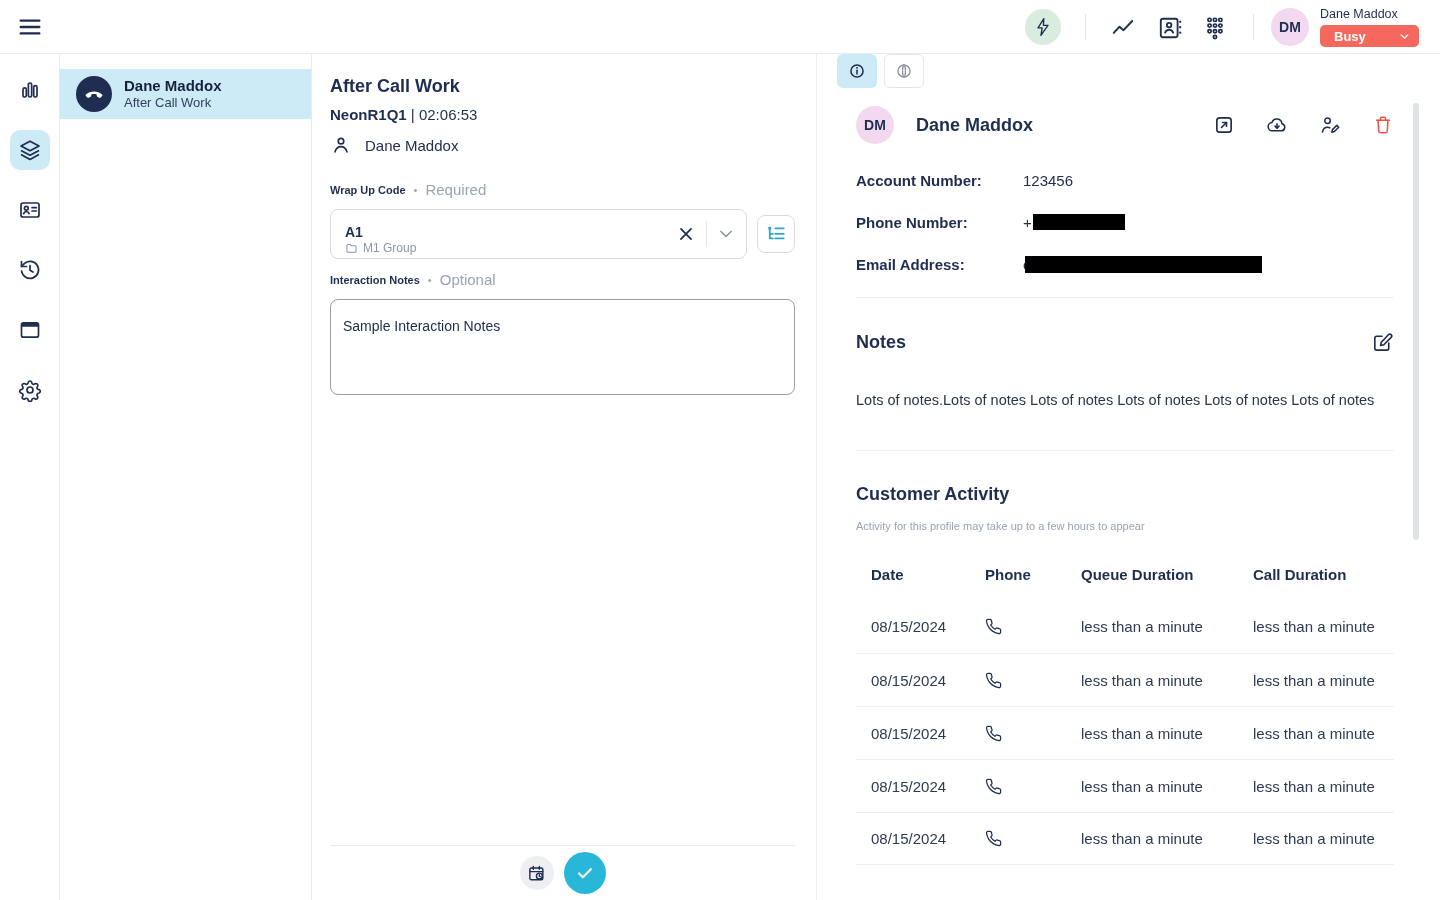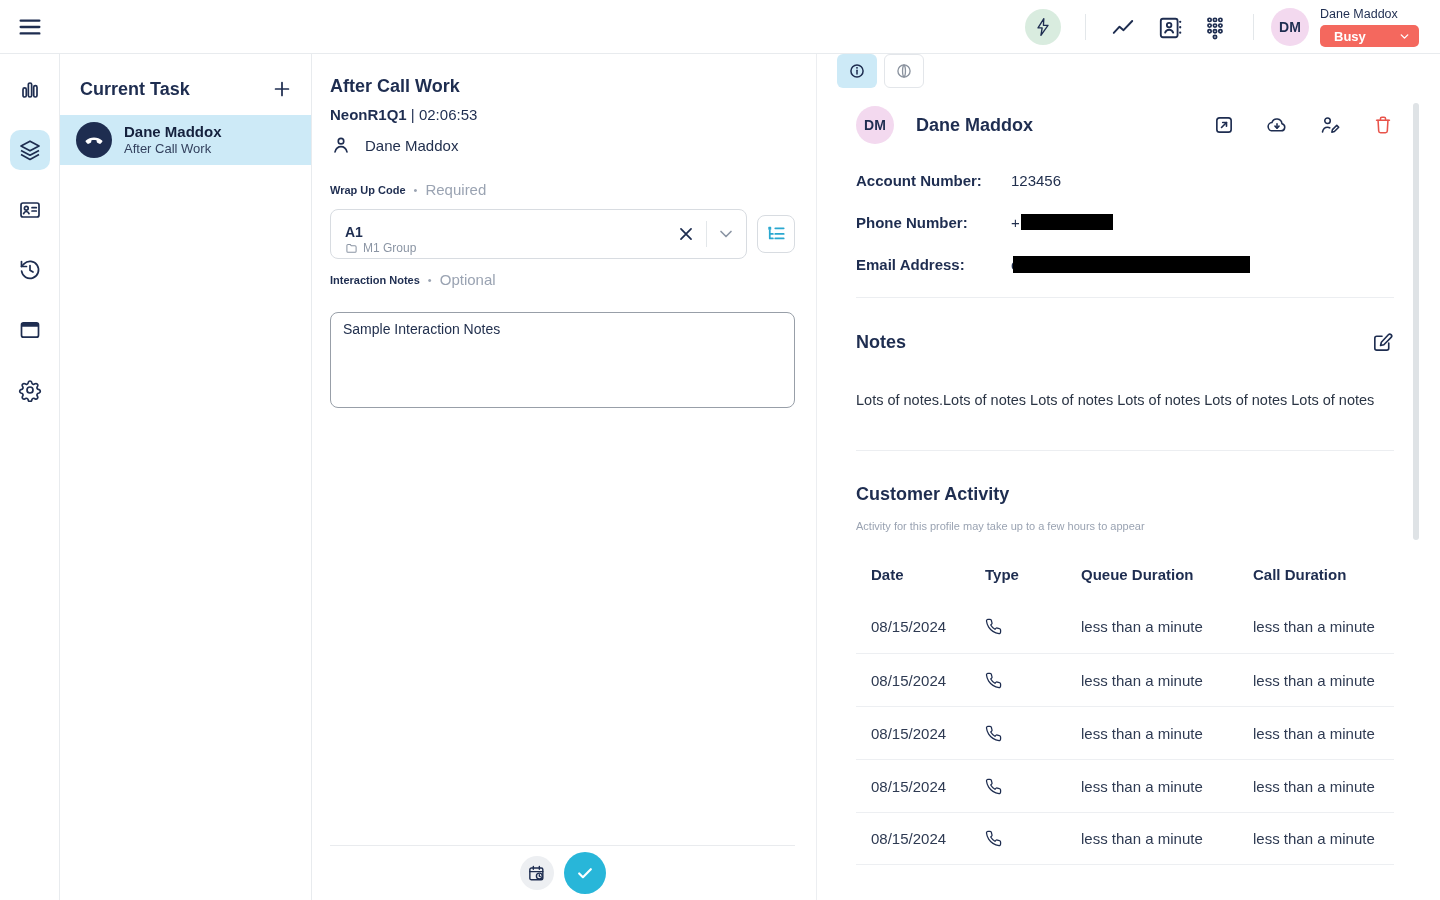--- a/index.html
+++ b/index.html
@@ -49,41 +49,41 @@
   .field-req { font-size:15px; color:#9aa3b2; }
   .wrapup-row { display:flex; align-items:center; margin-top:11px; }
   .wrapup-select { flex:1; height:50px; border:1px solid #d8dce1; border-radius:8px; display:flex; align-items:center; padding:0 10px 0 14px; cursor:pointer; background:#fff; position:relative; }
   .ws-texts { flex:1;margin-top:12px; }
   .ws-value { font-size:14px; font-weight:bold; color:#1e2d50; line-height:17px; }
   .ws-group { display:flex; align-items:center; gap:5px; font-size:12px; color:#8b95a4; line-height:15px; }
   .ws-clear { width:22px; height:22px; color:#1e2d50; cursor:pointer; }
   .ws-vline { width:1px; height:26px; background:#e3e7ea; margin:0 9px; }
   .ws-chevron { width:20px; height:20px; color:#8b95a4; cursor:pointer; }
   .tree-btn { width:38px; height:38px; margin-left:10px; border:1px solid #d8dce1; border-radius:8px; background:#fff; display:flex; align-items:center; justify-content:center; color:#2aa8d0; cursor:pointer; flex:none; }
-  .notes-textarea { margin-top:24px; width:100%; height:96px; border:1.5px solid #989fa8; border-radius:8px; padding:8px 12px; font-size:14px; color:#22304e; font-family:inherit; resize:none; outline:none; }
+  .notes-textarea { margin-top:11px; width:100%; height:96px; border:1.5px solid #989fa8; border-radius:8px; padding:18px 12px; font-size:14px; color:#22304e; font-family:inherit; resize:none; outline:none; }
   .center-actions { position:absolute; left:18px; right:21px; bottom:0; height:55px; border-top:1px solid #e9ebee; display:flex; align-items:center; justify-content:center; gap:10px; }
   .cal-btn { width:34px; height:34px; border-radius:50%; background:#edeff2; border:none; display:flex; align-items:center; justify-content:center; color:#1e2d50; cursor:pointer; }
   .check-btn { width:42px; height:42px; border-radius:50%; background:#28b6d9; border:none; display:flex; align-items:center; justify-content:center; color:#fff; cursor:pointer; }
   .center-scroll-thumb { position:absolute; left:512px; top:416px; width:5px; height:67px; background:#d6dade; border-radius:3px; }
 
   
   .right-panel { position:absolute; left:817px; top:54px; width:623px; height:846px; background:#fff; }
   .tabs { position:absolute; left:20px; top:0; display:flex; gap:7px; }
   .tab { width:40px; height:34px; border-radius:6px; display:flex; align-items:center; justify-content:center; cursor:pointer; }
   .tab.active { background:#cdeaf7; color:#1e2d50; }
   .tab.inactive { background:#fff; border:1px solid #e3e6ea; color:#8a929e; }
   .rp-content { padding:52px 46px 0 39px; }
   .profile-row { display:flex; align-items:center; }
   .profile-avatar { width:38px; height:38px; border-radius:50%; background:#f3d9ef; color:#1e2d50; font-weight:bold; font-size:14px; display:flex; align-items:center; justify-content:center; flex:none; }
   .profile-name { margin-left:22px; font-size:18px; font-weight:bold; color:#1e2d50; flex:1; }
   .profile-actions { display:flex; align-items:center; gap:31px; }
   .pa-icon { width:22px; height:22px; color:#1e2d50; cursor:pointer; }
   .pa-icon.danger { color:#e8544b; }
   .fields { margin-top:27px; }
-  .frow { display:flex; align-items:center; margin-bottom:24px; height:18px; }
+  .frow { display:flex; align-items:center; margin-bottom:24px; height:18px;gap:12px; }
   .flabel { width:155px; font-size:15px; font-weight:bold; color:#1e2d50; flex:none; }
   .fvalue { font-size:15px; color:#22304e; display:flex; align-items:center; }
   .redact { display:inline-block; background:#000; vertical-align:middle; }
   .redact.email { width:237px; height:17px; margin-left:-6px; }
   .redact.phone { width:92px; height:16px; margin-left:1px; }
   .rp-divider { height:1px; background:#eceef1; margin-top:4px; }
   .notes-header { margin-top:33px; display:flex; align-items:center; justify-content:space-between; }
   .section-title { font-size:18px; font-weight:bold; color:#1e2d50; }
   .edit-icon { width:23px; height:23px; color:#1e2d50; cursor:pointer; }
   .notes-text { margin-top:36px; font-size:14.5px; color:#2a3444; line-height:20px; }
@@ -198,28 +198,20 @@
   </div>
   <div class="nav-item" style="top:316px;">
     <svg width="24" height="24" viewBox="0 0 24 24" fill="none" stroke="currentColor" stroke-width="1.7" stroke-linecap="round" stroke-linejoin="round">
         <path d="M10.3 4.2a1.8 1.8 0 0 1 3.4 0l.2.8a1.8 1.8 0 0 0 2.6 1.1l.7-.4a1.8 1.8 0 0 1 2.4 2.4l-.4.7a1.8 1.8 0 0 0 1.1 2.6l.8.2a1.8 1.8 0 0 1 0 3.4l-.8.2a1.8 1.8 0 0 0-1.1 2.6l.4.7a1.8 1.8 0 0 1-2.4 2.4l-.7-.4a1.8 1.8 0 0 0-2.6 1.1l-.2.8a1.8 1.8 0 0 1-3.4 0l-.2-.8a1.8 1.8 0 0 0-2.6-1.1l-.7.4a1.8 1.8 0 0 1-2.4-2.4l.4-.7a1.8 1.8 0 0 0-1.1-2.6l-.8-.2a1.8 1.8 0 0 1 0-3.4l.8-.2a1.8 1.8 0 0 0 1.1-2.6l-.4-.7a1.8 1.8 0 0 1 2.4-2.4l.7.4a1.8 1.8 0 0 0 2.6-1.1l.2-.8Z"></path>
         <circle cx="12" cy="12" r="3"></circle>
       </svg>
   </div>
 </div>
 
 <div class="task-panel">
-  <div class="task-panel-header">
-    <span class="task-panel-title">Current Task</span>
-    <span class="plus-btn">
-      <svg viewBox="0 0 24 24" fill="none" stroke="currentColor" stroke-width="1.9" stroke-linecap="round">
-          <path d="M12 5v14M5 12h14"></path>
-        </svg>
-    </span>
-  </div>
   <div class="task-item">
     <div class="task-avatar">
       <svg width="22" height="22" viewBox="0 0 24 24">
           <path d="M12 9.3c-3.4 0-6.5 1.2-8.8 3.3-.5.4-.5 1.2-.05 1.7l1.5 1.6c.4.4 1 .5 1.5.2l2.2-1.2c.45-.2.7-.7.7-1.2v-1.2c1.8-.55 4.1-.55 5.9 0v1.2c0 .5.25 1 .7 1.2l2.2 1.2c.5.3 1.1.2 1.5-.2l1.5-1.6c.45-.5.45-1.3-.05-1.7-2.3-2.1-5.4-3.3-8.8-3.3Z" fill="#fff"></path>
         </svg>
     </div>
     <div class="task-texts">
       <div class="task-name">Dane Maddox</div>
       <div class="task-type">After Call Work</div>
     </div>
@@ -394,21 +386,21 @@
     <div class="notes-text">Lots of notes.Lots of notes Lots of notes Lots of notes Lots of notes Lots of notes</div>
 
     <div class="rp-divider2"></div>
 
     <div class="section-title activity-title">Customer Activity</div>
     <div class="activity-sub">Activity for this profile may take up to a few hours to appear</div>
 
     <div class="act-table">
       <div class="act-hrow">
         <span>Date</span>
-        <span>Type</span>
+        <span>Phone</span>
         <span>Queue Duration</span>
         <span>Call Duration</span>
       </div>
 
       <div class="act-row">
         <span>08/15/2024</span>
         <span class="act-phone">
             <svg width="17" height="17" viewBox="0 0 24 24" fill="none" stroke="currentColor" stroke-width="1.8" stroke-linejoin="round">
               <path d="M22 16.92v3a2 2 0 0 1-2.18 2 19.79 19.79 0 0 1-8.63-3.07 19.5 19.5 0 0 1-6-6 19.79 19.79 0 0 1-3.07-8.67A2 2 0 0 1 4.11 2h3a2 2 0 0 1 2 1.72 12.84 12.84 0 0 0 .7 2.81 2 2 0 0 1-.45 2.11L8.09 9.91a16 16 0 0 0 6 6l1.27-1.27a2 2 0 0 1 2.11-.45 12.84 12.84 0 0 0 2.81.7A2 2 0 0 1 22 16.92z"></path>
             </svg>

